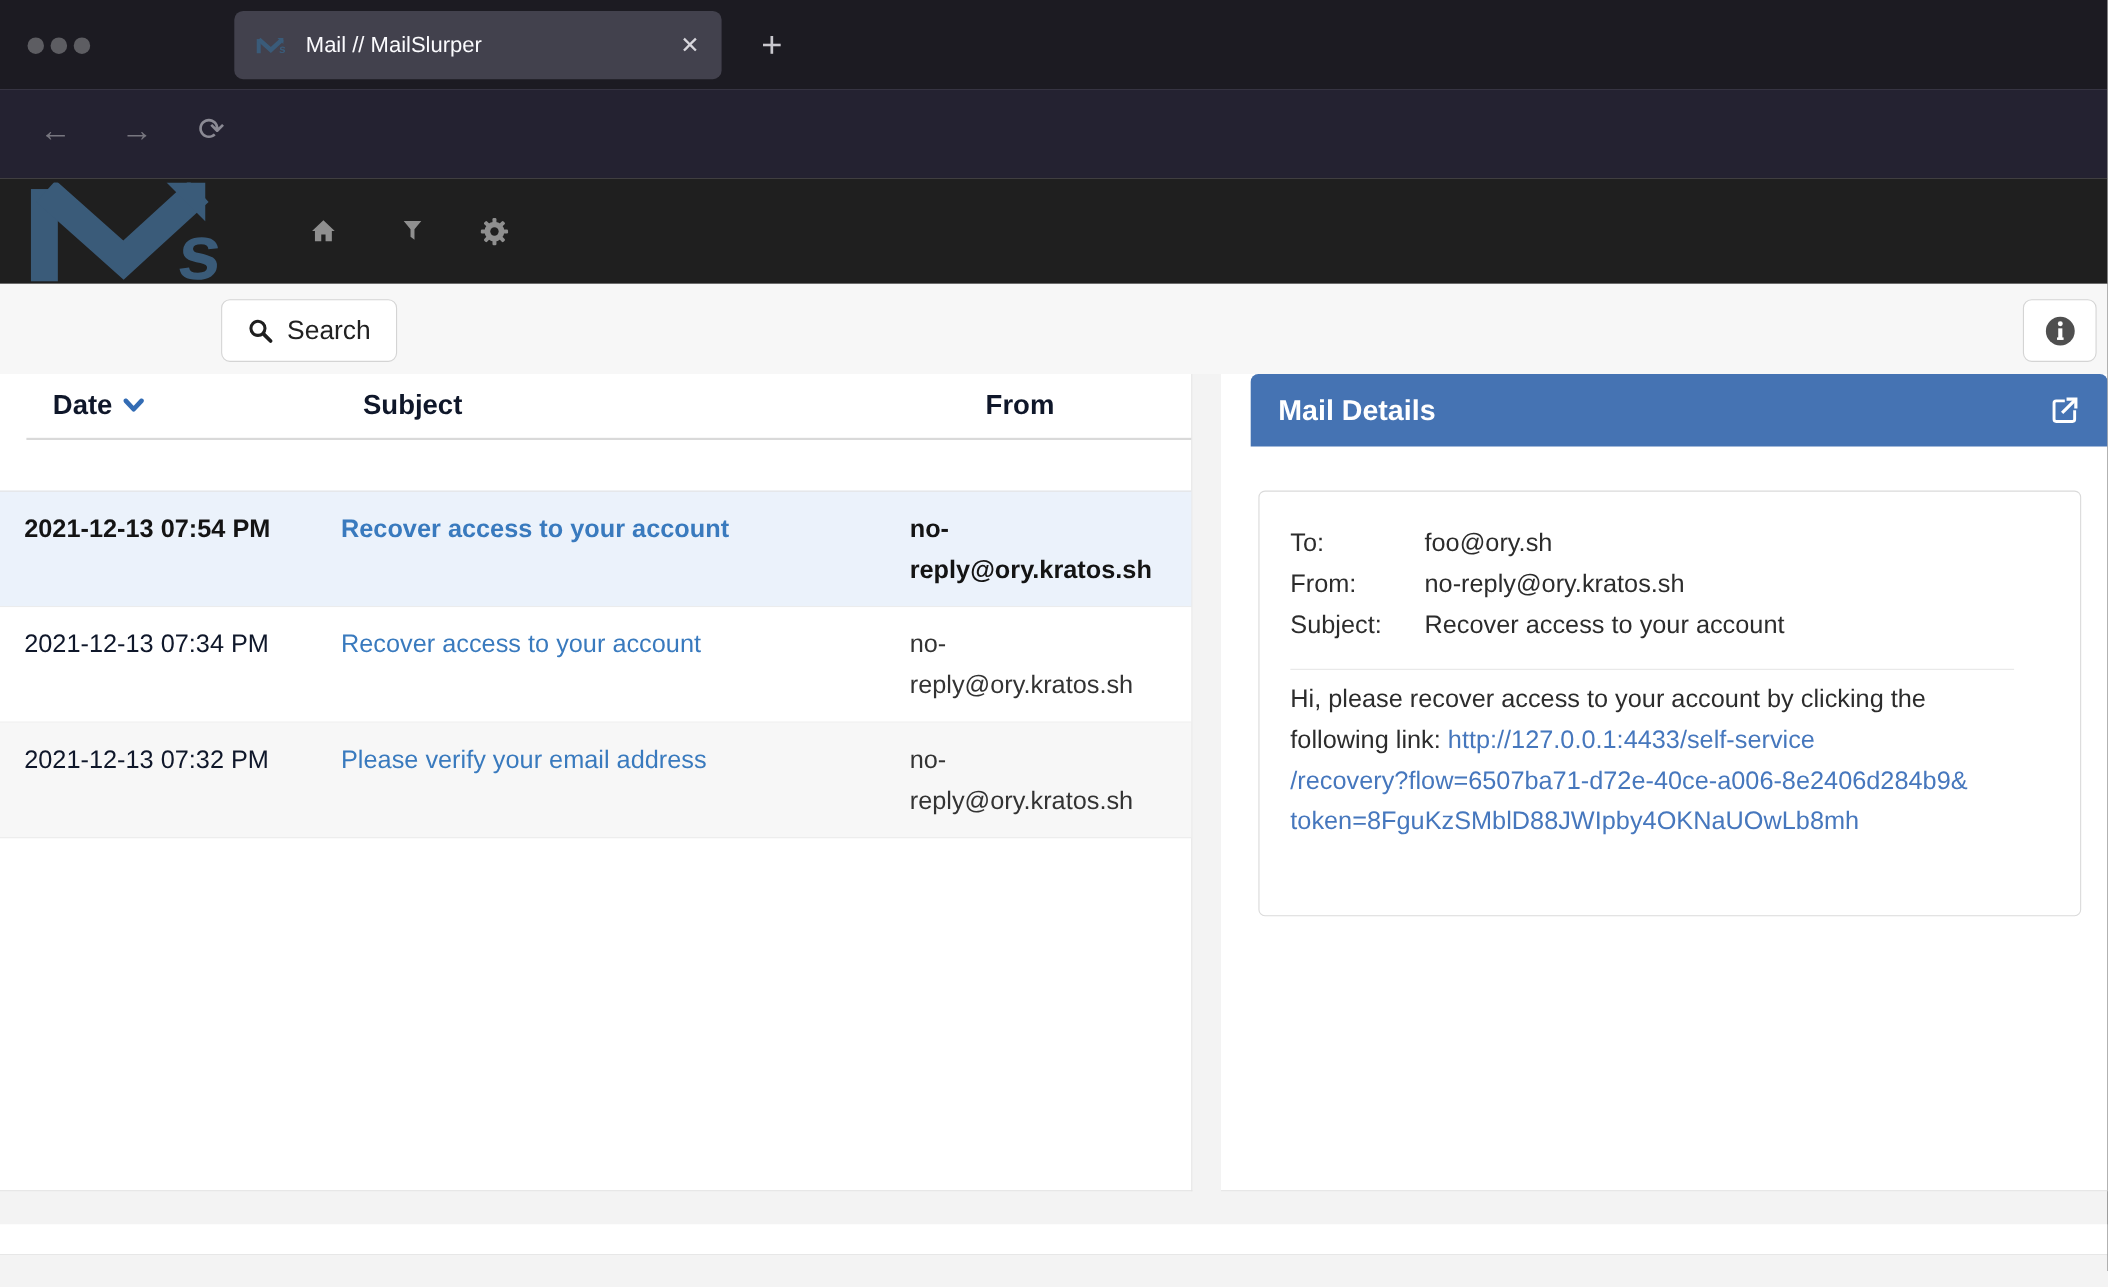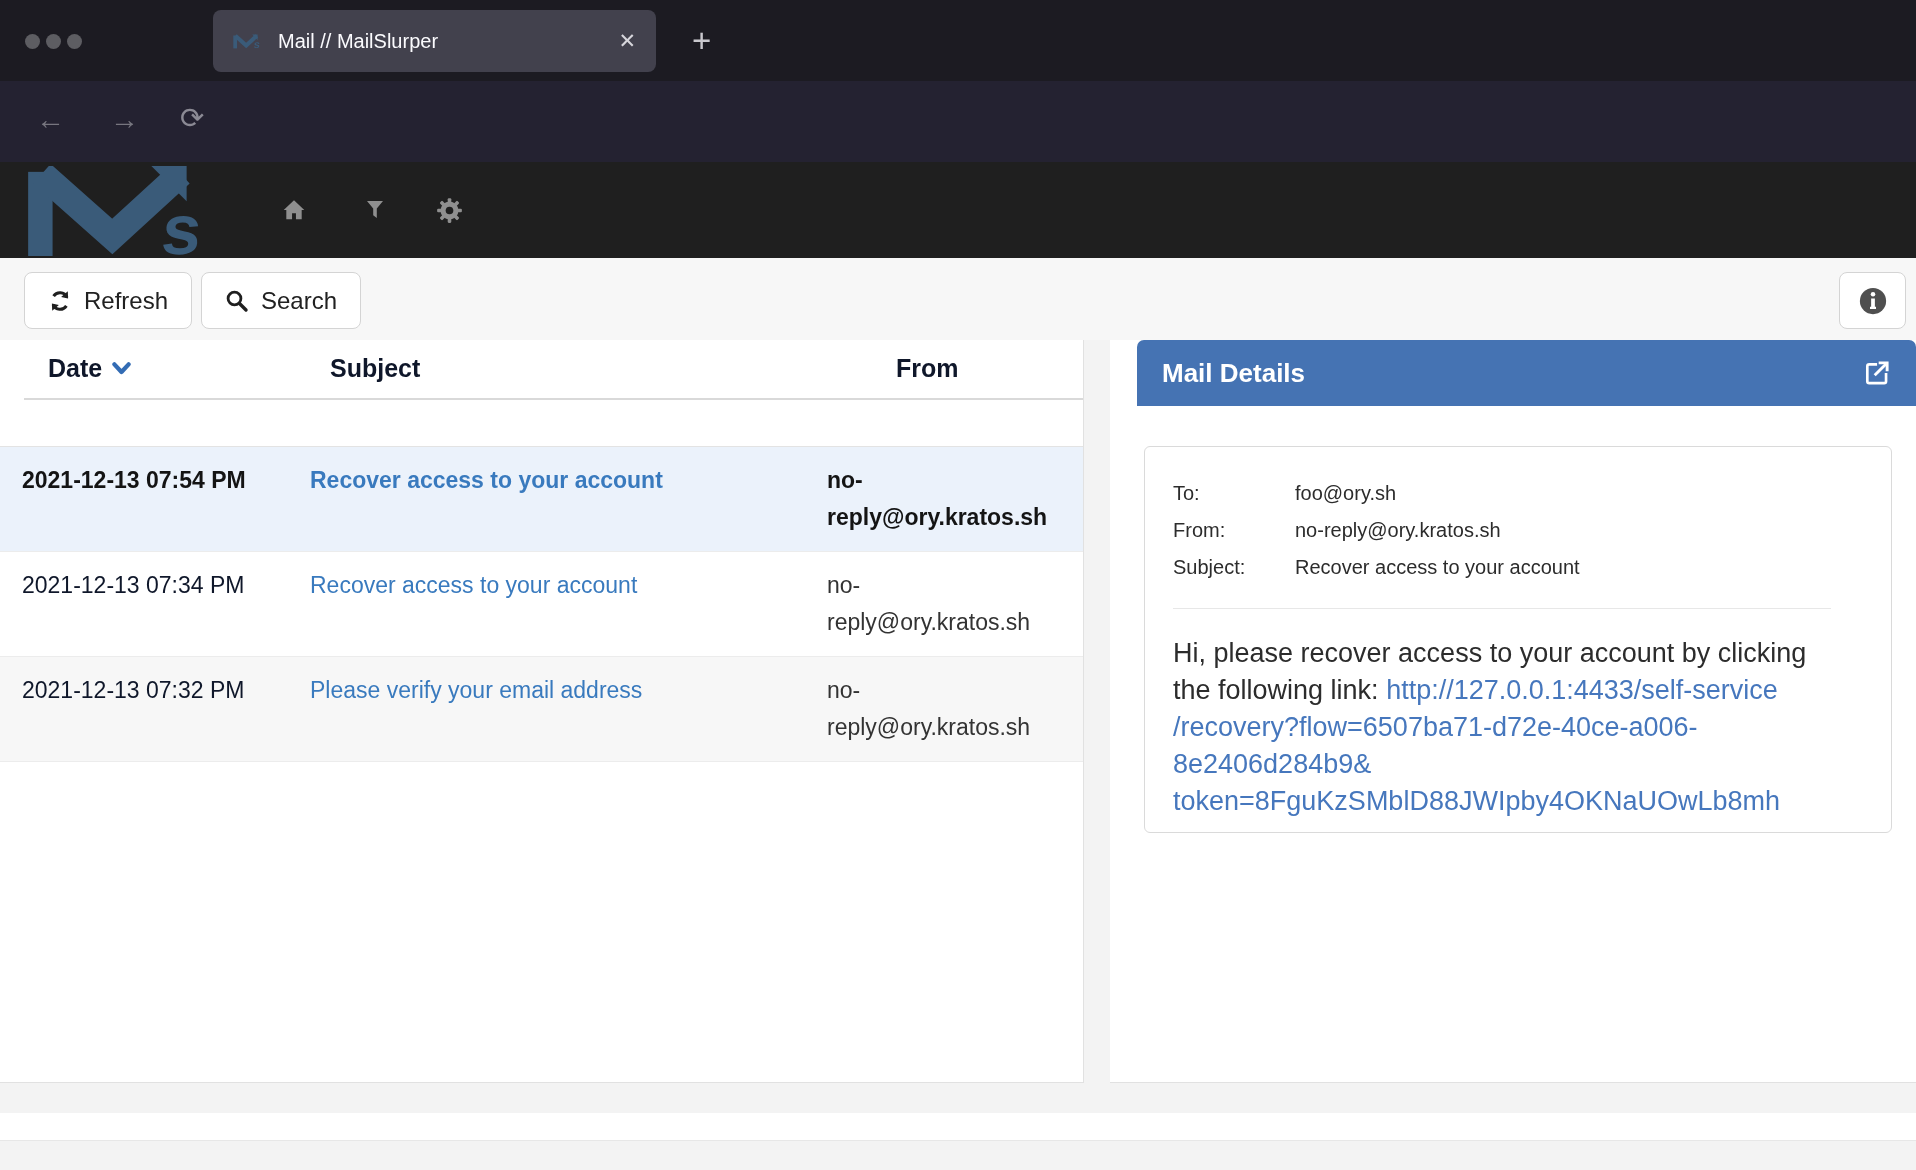--- a/index.html
+++ b/index.html
@@ -61,23 +61,23 @@
 
   
   .detailsbg { left:1110px; top:340px; width:806px; height:743px; background:#fff;
                border-bottom:1px solid #e1e1e1; }
   .detailshead { left:1137px; top:340px; width:779px; height:66px; background:#4573b3;
                  border-radius:7px 7px 0 0; display:flex; align-items:center; padding:0 25px; }
   .detailshead .dh-title { font-size:26px; font-weight:bold; color:#fff; }
   .detailshead .dh-ext { margin-left:auto; cursor:pointer; display:flex; }
   .detailscard { left:1144px; top:446px; width:748px; height:387px; background:#fff;
                  border:1px solid #dadada; border-radius:6px; padding:28px 60px 0 28px; }
-  .fieldrow { display:grid; grid-template-columns:122px 1fr; font-size:20px; line-height:37px; color:#2c2c2c; }
+  .fieldrow { display:grid; grid-template-columns:122px 1fr; font-size:23px; line-height:37px; color:#2c2c2c; }
   .card-divider { margin-top:22px; border-top:1px solid #e7e7e7; }
-  .mailbody { margin-top:26px; font-size:27px; line-height:37px; color:#2c2c2c; }
+  .mailbody { margin-top:8px; font-size:23px; line-height:37px; color:#2c2c2c; }
   .mailbody a { color:#4677bd; text-decoration:none; white-space:pre-line; word-break:break-word; cursor:pointer; }
 
   
   .band-white { left:0; top:1113px; width:1916px; height:27px; background:#fff; }
   .band-line  { left:0; top:1140px; width:1916px; height:1px; background:#e7e7e7; }
   .scrolltrack { left:0; top:1141px; width:1916px; height:29px; background:#f3f3f3; }
 </style>
 </head>
 <body>
 
@@ -146,29 +146,20 @@
         <rect x="10.4" y="1" width="3.2" height="5" rx="1" transform="rotate(225 12 12)"></rect>
         <rect x="10.4" y="1" width="3.2" height="5" rx="1" transform="rotate(270 12 12)"></rect>
         <rect x="10.4" y="1" width="3.2" height="5" rx="1" transform="rotate(315 12 12)"></rect>
         <circle cx="12" cy="12" r="8"></circle>
       </g>
       <circle cx="12" cy="12" r="3.4" fill="#1f1f1f"></circle>
     </svg>
   </div>
 
   <div class="abs apptoolbar">
-    <div class="btn" style="left:24px">
-      <svg width="24" height="24" viewBox="0 0 24 24">
-        <path d="M18.9 8.1A7.6 7.6 0 0 0 5.6 7.1" stroke="#1f1f1f" stroke-width="3" fill="none"></path>
-        <polygon points="19.8,2.2 20.1,9.6 13.1,8.1" fill="#1f1f1f"></polygon>
-        <path d="M5.1 15.9a7.6 7.6 0 0 0 13.3 1" stroke="#1f1f1f" stroke-width="3" fill="none"></path>
-        <polygon points="4.2,21.8 3.9,14.4 10.9,15.9" fill="#1f1f1f"></polygon>
-      </svg>
-      <span>Refresh</span>
-    </div>
     <div class="btn" style="left:201px">
       <svg width="24" height="24" viewBox="0 0 24 24">
         <circle cx="9.5" cy="9.5" r="6.4" stroke="#1f1f1f" stroke-width="2.8" fill="none"></circle>
         <line x1="14.5" y1="14.5" x2="21" y2="21" stroke="#1f1f1f" stroke-width="3.4" stroke-linecap="round"></line>
       </svg>
       <span>Search</span>
     </div>
     <div class="btn" style="left:1839px;width:67px;justify-content:center;padding:0">
       <svg width="30" height="30" viewBox="0 0 24 24">
         <circle cx="12" cy="12" r="10.5" fill="#4f4f4f"></circle>

